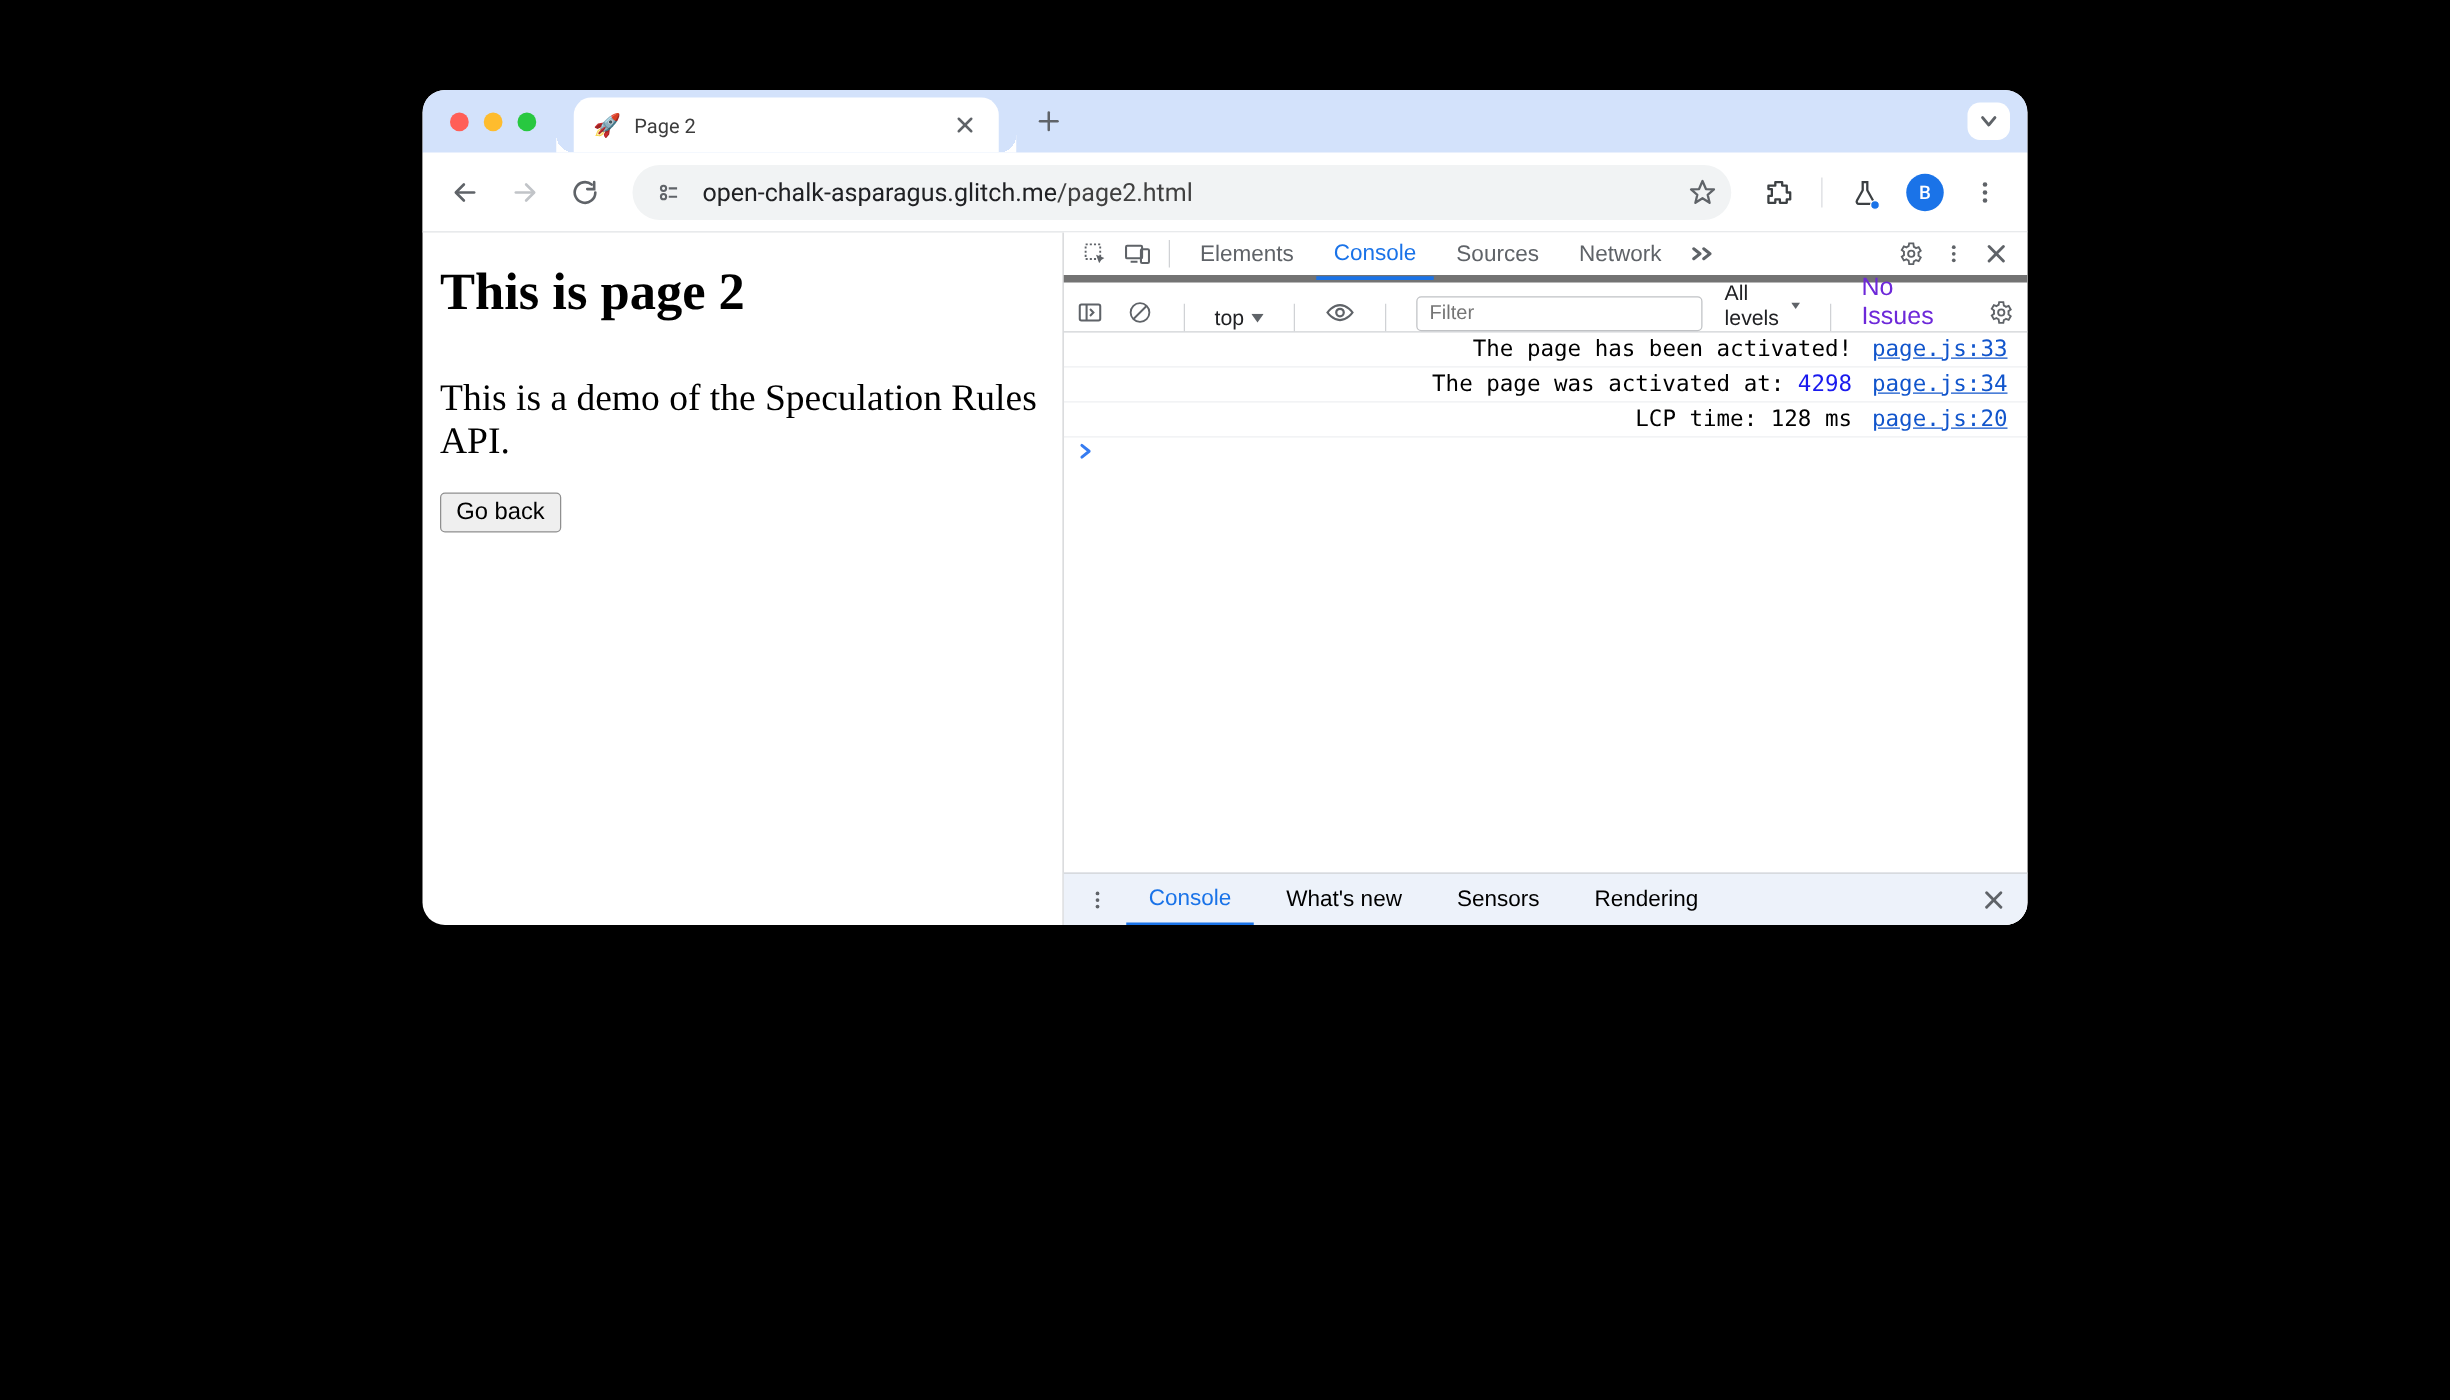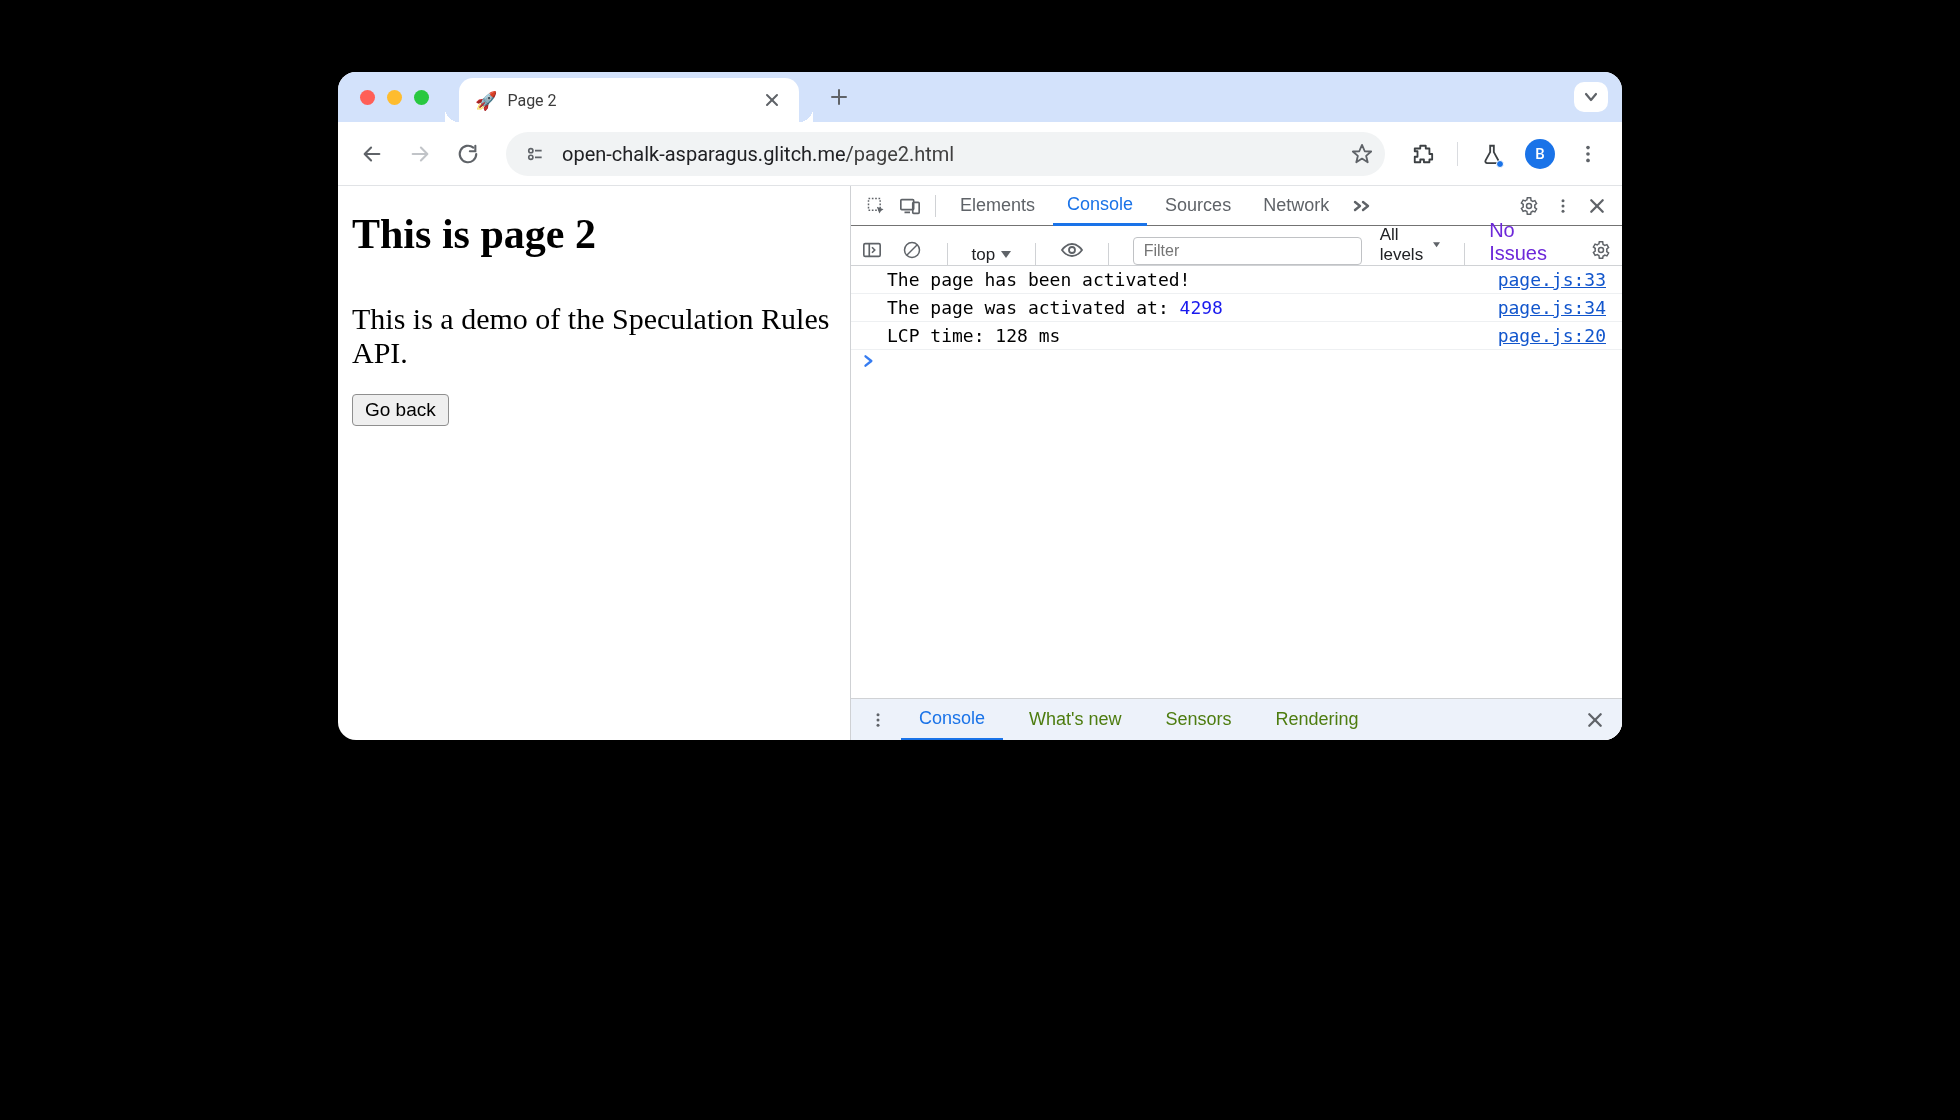--- a/index.html
+++ b/index.html
@@ -184,21 +184,21 @@
     flex:1;
     border-left:1px solid #cfd1d4;
     display:flex;
     flex-direction:column;
     background:#fff;
     font-family: Arial, Helvetica, sans-serif;
     min-width:0;
   }
   .dt-tabs {
     height:40px;
-    border-bottom:1px solid #737373;
+    border-bottom:6px solid #737373;
     display:flex;
     align-items:center;
     padding:0 10px;
     gap:4px;
   }
   .dt-icon-btn {
     width:30px; height:30px;
     display:flex; align-items:center; justify-content:center;
     color:#5f6368;
     cursor:pointer;
@@ -253,20 +253,21 @@
     flex:1;
     overflow:auto;
     font-family: Menlo, Consolas, monospace;
     font-size:18px;
   }
   .log-row {
     display:flex;
     padding: 3px 16px 3px 36px;
     border-bottom:1px solid #eef0f2;
     align-items:baseline;
+    text-align:right;
   }
   .log-msg { flex:1; white-space:pre-wrap; }
   .log-msg .num { color:#1a1aee; }
   .log-src {
     color:#1155cc;
     text-decoration:underline;
     cursor:pointer;
     margin-left:16px;
   }
   .prompt-row {
@@ -282,21 +283,21 @@
     display:flex;
     align-items:center;
     padding:0 12px;
     gap:8px;
   }
   .dt-drawer-tab {
     padding:0 18px;
     height:42px;
     display:flex; align-items:center;
     font-size:18px;
-    color:#4d7c0f;
+    color:#000000;
     cursor:pointer;
   }
   .dt-drawer-tab.active {
     color:#1a73e8;
     border-bottom:3px solid #1a73e8;
     margin-bottom:-1px;
   }
   svg { display:block; }
 </style>
 </head>

